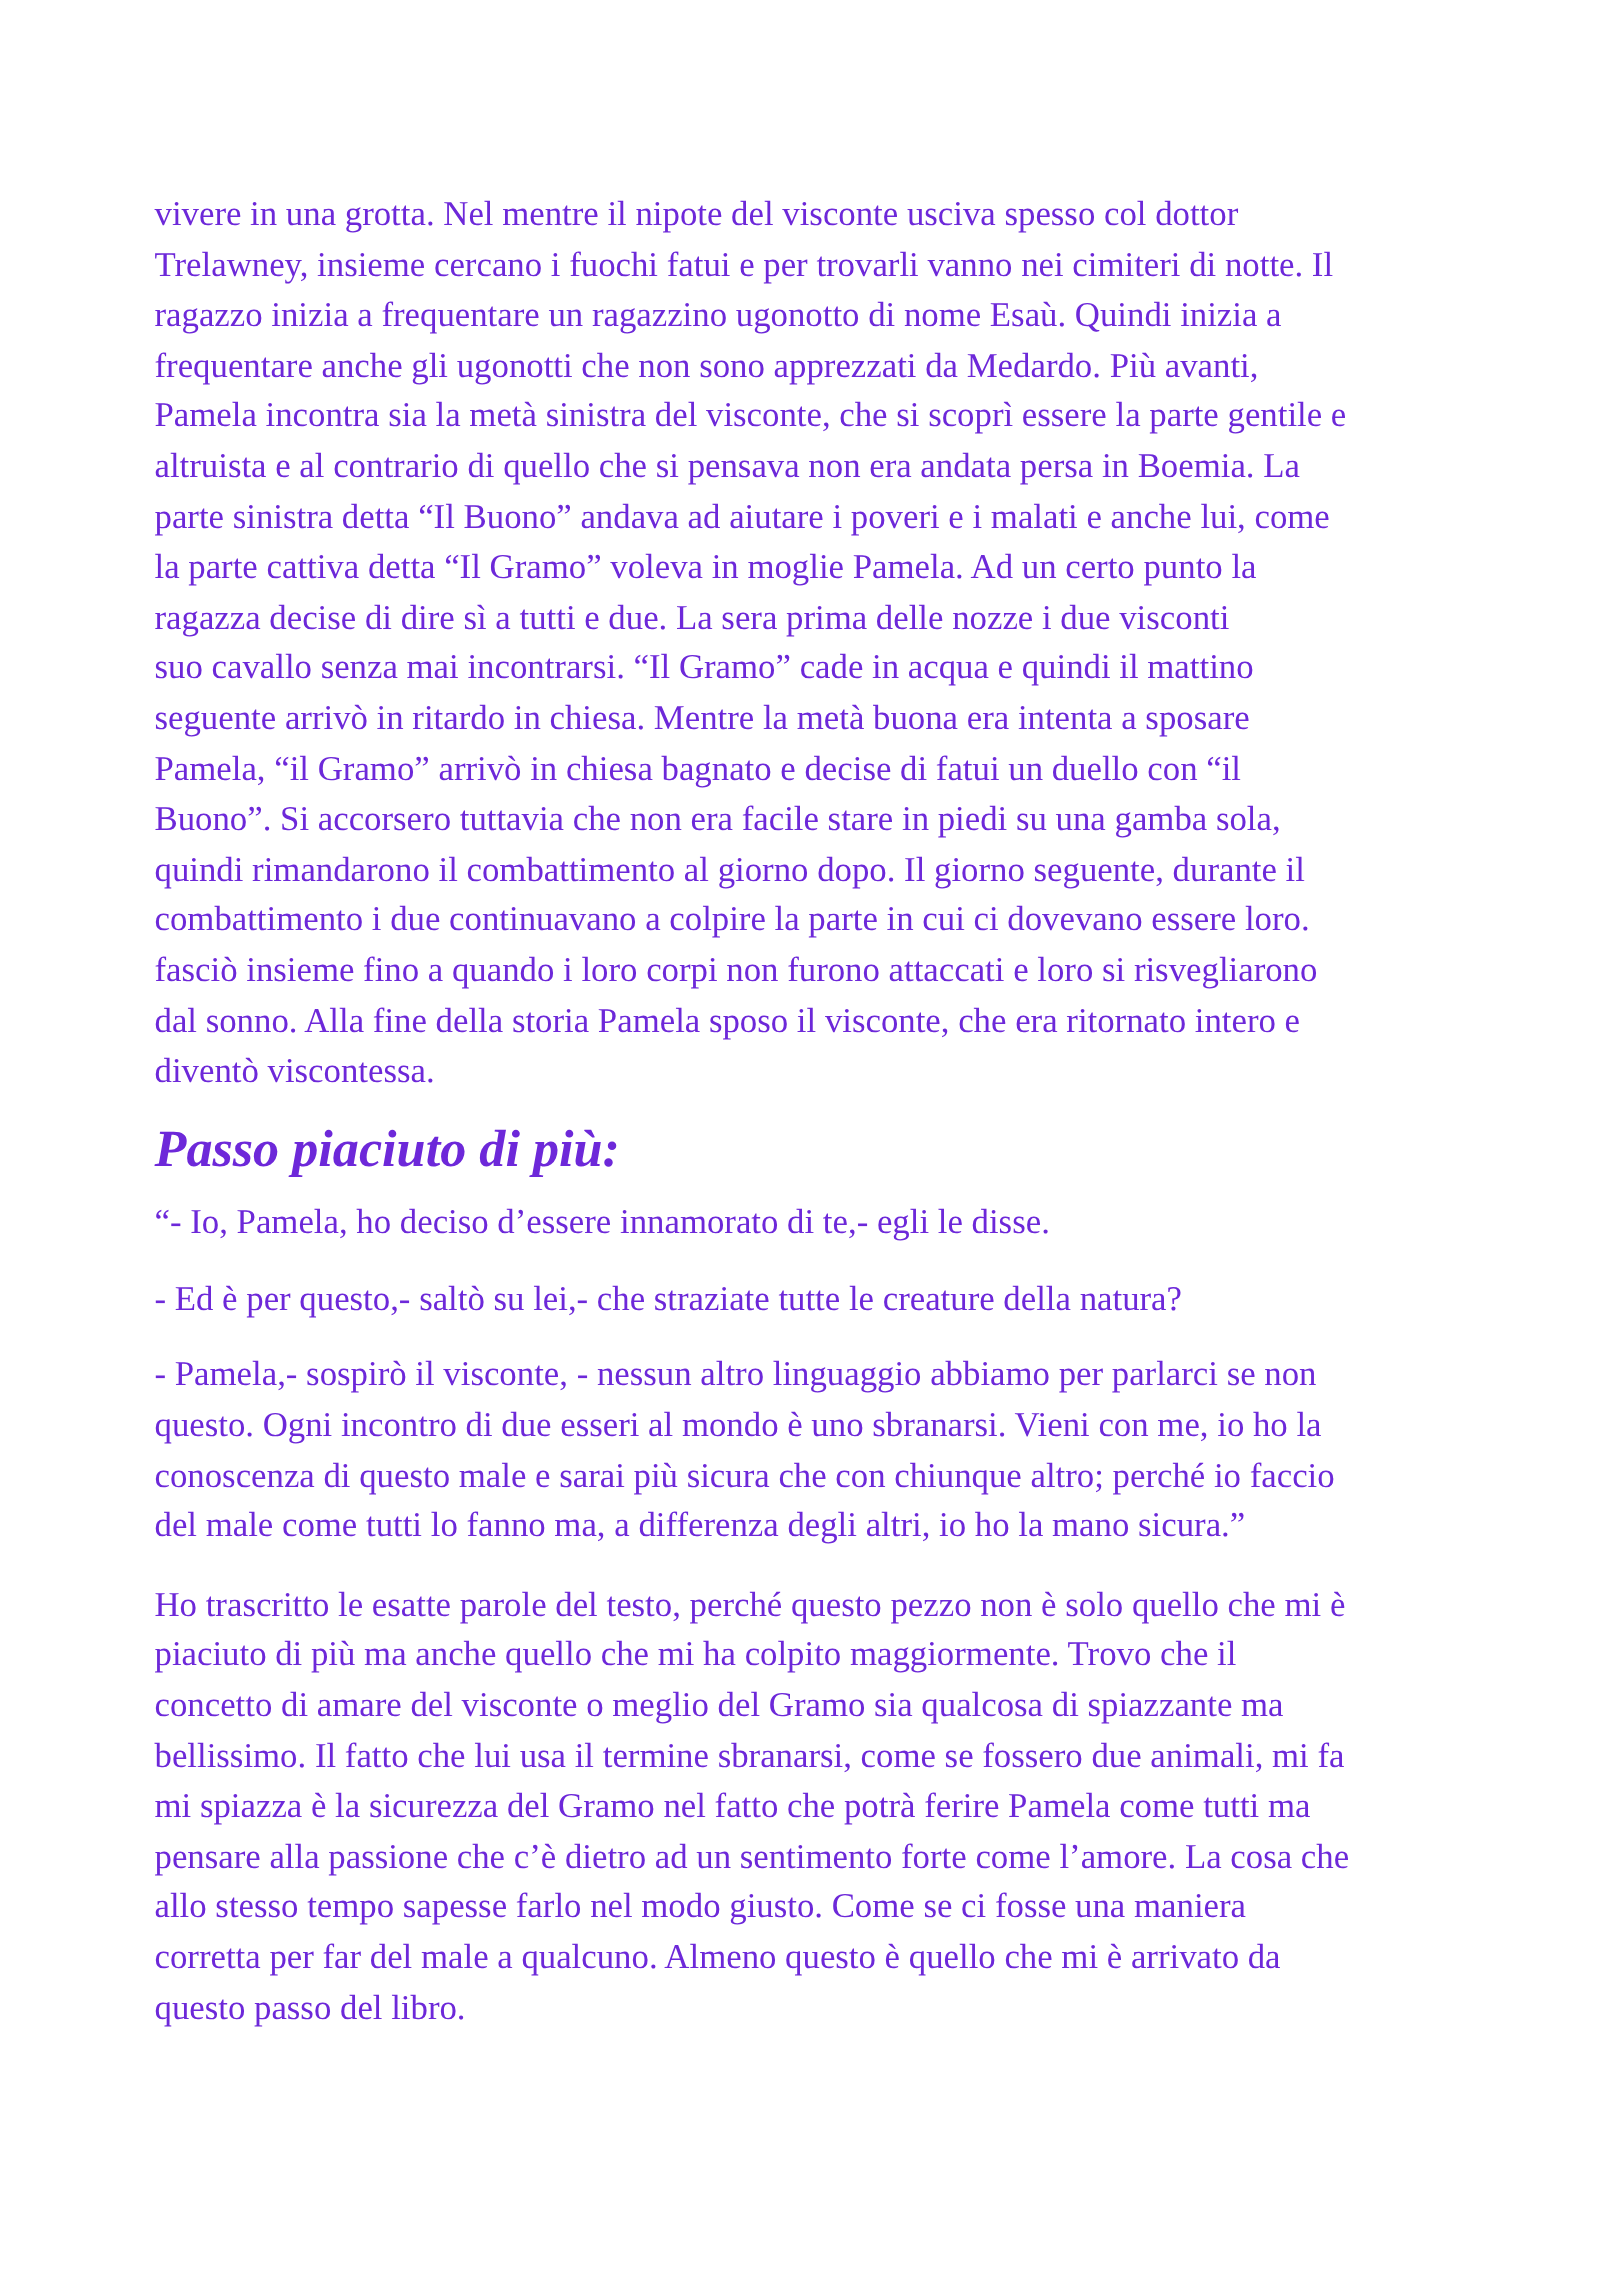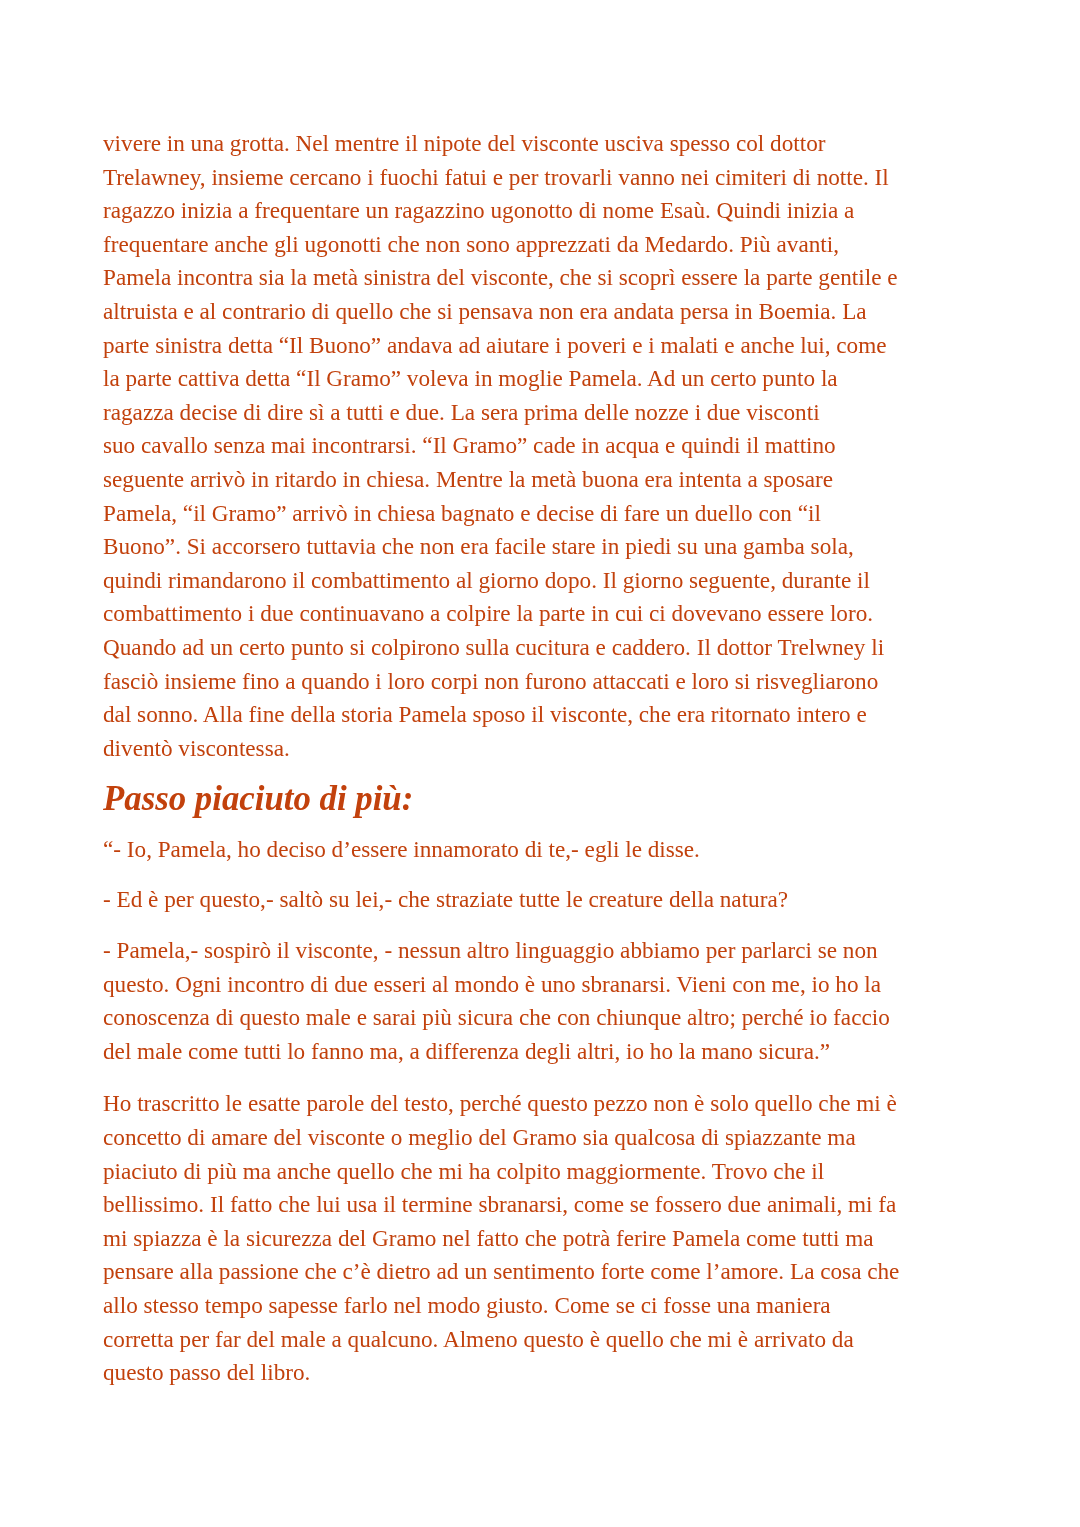--- a/index.html
+++ b/index.html
@@ -13,21 +13,21 @@
       position: relative;
       overflow: hidden;
     }
     .page {
       position: absolute;
       left: 103px;
       top: 127px;
       width: 900px;
       font-family: "Liberation Serif", "DejaVu Serif", serif;
       font-size: 23.2px;
-      color: #c2410c;
+      color: #6d28d9;
       letter-spacing: 0;
     }
     .para {
       margin: 0;
       line-height: 33.6px;
       white-space: nowrap;
     }
     .line {
       display: block;
     }
@@ -51,25 +51,24 @@
     <span class="line">Trelawney, insieme cercano i fuochi fatui e per trovarli vanno nei cimiteri di notte. Il</span>
     <span class="line">ragazzo inizia a frequentare un ragazzino ugonotto di nome Esaù. Quindi inizia a</span>
     <span class="line">frequentare anche gli ugonotti che non sono apprezzati da Medardo. Più avanti,</span>
     <span class="line">Pamela incontra sia la metà sinistra del visconte, che si scoprì essere la parte gentile e</span>
     <span class="line">altruista e al contrario di quello che si pensava non era andata persa in Boemia. La</span>
     <span class="line">parte sinistra detta “Il Buono” andava ad aiutare i poveri e i malati e anche lui, come</span>
     <span class="line">la parte cattiva detta “Il Gramo” voleva in moglie Pamela. Ad un certo punto la</span>
     <span class="line">ragazza decise di dire sì a tutti e due. La sera prima delle nozze i due visconti</span>
     <span class="line">suo cavallo senza mai incontrarsi. “Il Gramo” cade in acqua e quindi il mattino</span>
     <span class="line">seguente arrivò in ritardo in chiesa. Mentre la metà buona era intenta a sposare</span>
-    <span class="line">Pamela, “il Gramo” arrivò in chiesa bagnato e decise di fare un duello con “il</span>
+    <span class="line">Pamela, “il Gramo” arrivò in chiesa bagnato e decise di fatui un duello con “il</span>
     <span class="line">Buono”. Si accorsero tuttavia che non era facile stare in piedi su una gamba sola,</span>
     <span class="line">quindi rimandarono il combattimento al giorno dopo. Il giorno seguente, durante il</span>
     <span class="line">combattimento i due continuavano a colpire la parte in cui ci dovevano essere loro.</span>
-    <span class="line">Quando ad un certo punto si colpirono sulla cucitura e caddero. Il dottor Trelwney li</span>
     <span class="line">fasciò insieme fino a quando i loro corpi non furono attaccati e loro si risvegliarono</span>
     <span class="line">dal sonno. Alla fine della storia Pamela sposo il visconte, che era ritornato intero e</span>
     <span class="line">diventò viscontessa.</span>
   </p>
 
   <div class="gap-heading"></div>
 
   <h2 class="heading">Passo piaciuto di più:</h2>
 
   <div class="gap-small"></div>
@@ -90,22 +89,22 @@
     <span class="line">- Pamela,- sospirò il visconte, - nessun altro linguaggio abbiamo per parlarci se non</span>
     <span class="line">questo. Ogni incontro di due esseri al mondo è uno sbranarsi. Vieni con me, io ho la</span>
     <span class="line">conoscenza di questo male e sarai più sicura che con chiunque altro; perché io faccio</span>
     <span class="line">del male come tutti lo fanno ma, a differenza degli altri, io ho la mano sicura.”</span>
   </p>
 
   <div class="gap-mid"></div>
 
   <p class="para">
     <span class="line">Ho trascritto le esatte parole del testo, perché questo pezzo non è solo quello che mi è</span>
+    <span class="line">piaciuto di più ma anche quello che mi ha colpito maggiormente. Trovo che il</span>
     <span class="line">concetto di amare del visconte o meglio del Gramo sia qualcosa di spiazzante ma</span>
-    <span class="line">piaciuto di più ma anche quello che mi ha colpito maggiormente. Trovo che il</span>
     <span class="line">bellissimo. Il fatto che lui usa il termine sbranarsi, come se fossero due animali, mi fa</span>
     <span class="line">mi spiazza è la sicurezza del Gramo nel fatto che potrà ferire Pamela come tutti ma</span>
     <span class="line">pensare alla passione che c’è dietro ad un sentimento forte come l’amore. La cosa che</span>
     <span class="line">allo stesso tempo sapesse farlo nel modo giusto. Come se ci fosse una maniera</span>
     <span class="line">corretta per far del male a qualcuno. Almeno questo è quello che mi è arrivato da</span>
     <span class="line">questo passo del libro.</span>
   </p>
 
 </div>
 

